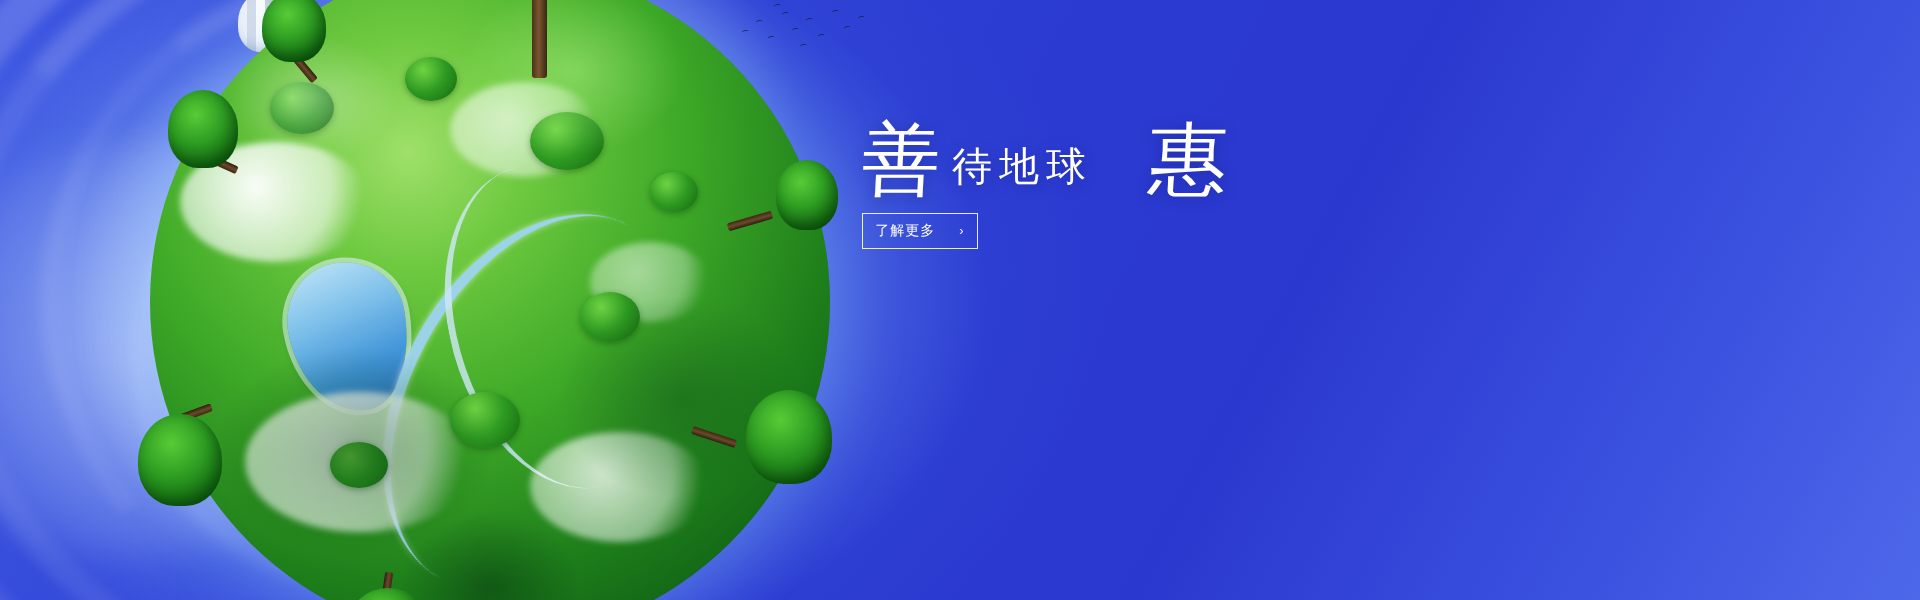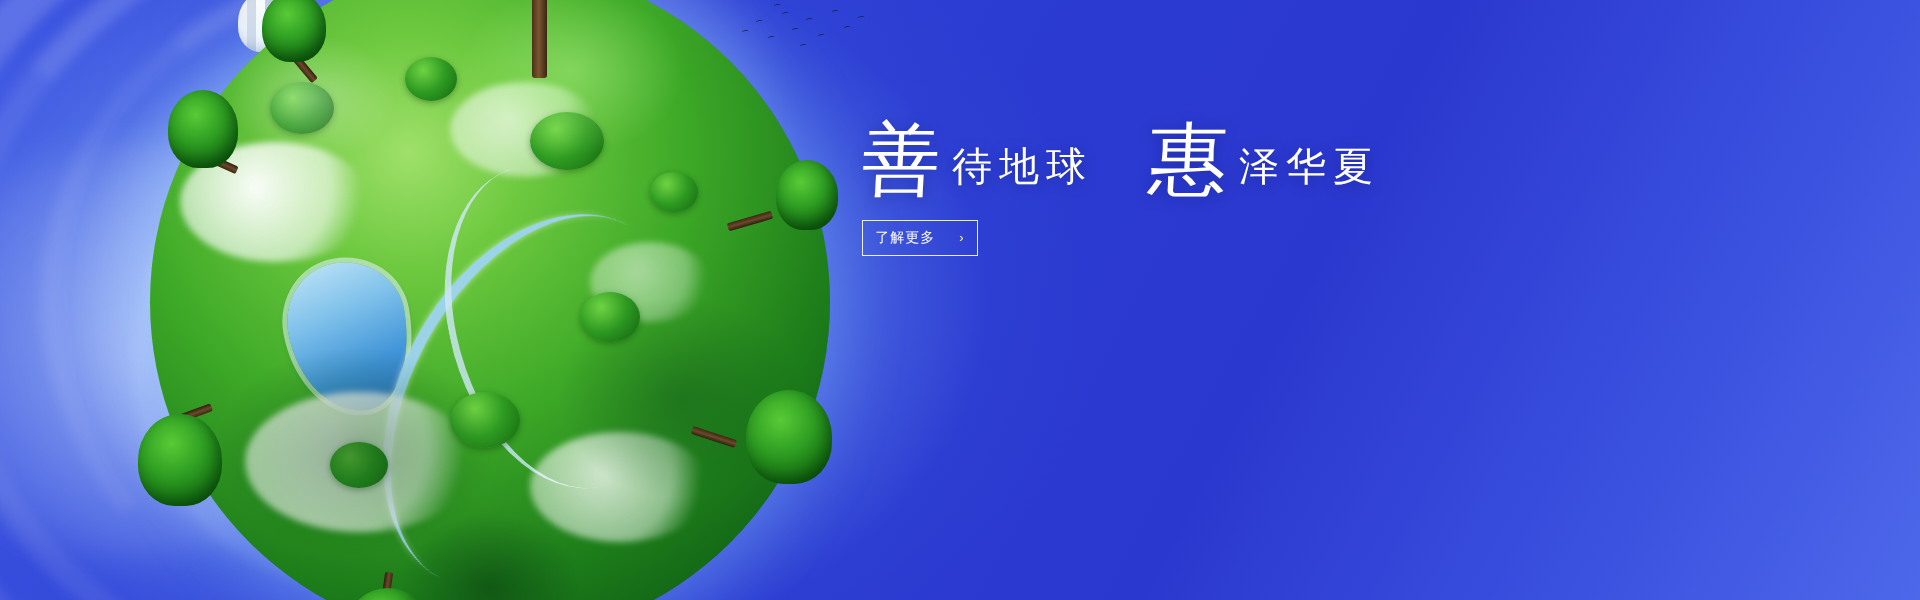--- a/index.html
+++ b/index.html
@@ -223,21 +223,21 @@
   }
   .desc {
     margin-top:18px;
     color:#eef2ff;
     font-size:16px;
     letter-spacing:.6px;
     white-space:nowrap;
     text-shadow:0 1px 6px rgba(10,20,90,.30);
   }
   .cta {
-    margin-top:24px;
+    margin-top:17px;
     display:inline-flex; align-items:center; justify-content:center; gap:24px;
     width:116px; height:36px;
     border:1px solid rgba(255,255,255,.9);
     background:transparent;
     color:#ffffff;
     font-size:14px;
     letter-spacing:1px;
     cursor:pointer;
     font-family:"Liberation Sans","DejaVu Sans",sans-serif;
   }
@@ -330,21 +330,20 @@
   <div class="content">
 
     <div class="headline">
       <span class="hl-group">
         <span class="hl-big">善</span>
         <span class="hl-small">待地球</span>
       </span>
       <span class="hl-gap"></span>
       <span class="hl-group">
         <span class="hl-big">惠</span>
-        <span class="hl-small">泽华夏</span>
       </span>
     </div>
 
 
 
     <div class="cta">
       <span>了解更多</span>
       <span class="chev">›</span>
     </div>
 

